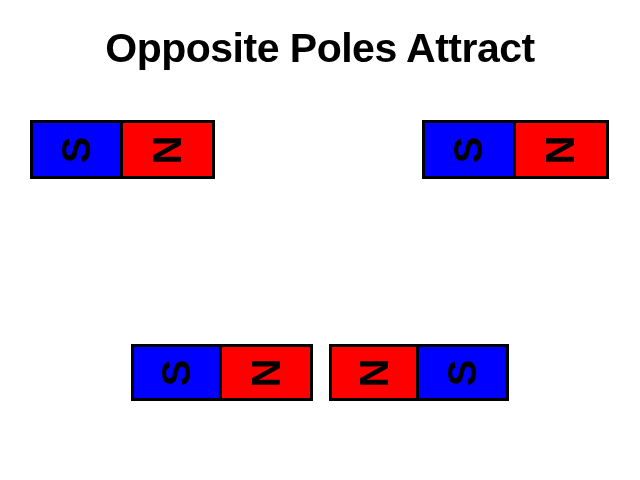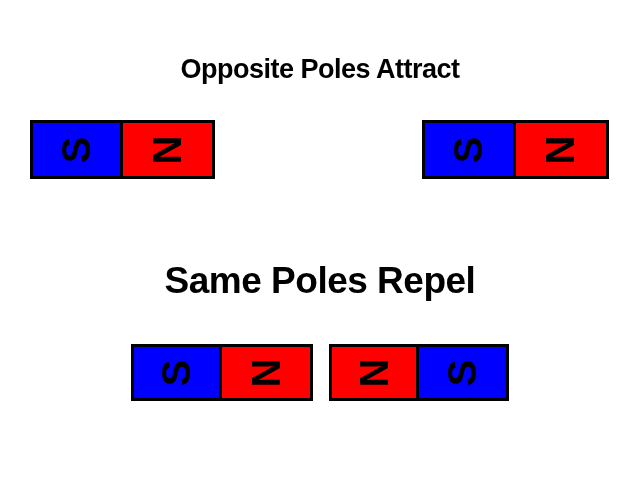--- a/index.html
+++ b/index.html
@@ -29,22 +29,22 @@
     width: 640px;
     text-align: center;
     font-family: "Liberation Sans", sans-serif;
     font-weight: bold;
     color: #000000;
     letter-spacing: -0.5px;
     white-space: nowrap;
     line-height: 1;
   }
   .heading-1 {
-    top: 56px;
-    font-size: 27px;
+    top: 28px;
+    font-size: 41px;
   }
   .heading-2 {
     top: 262px;
     font-size: 37px;
   }
 
   
   .magnet {
     position: absolute;
     display: flex;
@@ -127,21 +127,20 @@
 
   <div class="magnet magnet-top-right">
     <div class="pole pole-south pole-divider">
       <span class="pole-label">S</span>
     </div>
     <div class="pole pole-north">
       <span class="pole-label">N</span>
     </div>
   </div>
 
-  <div class="heading heading-2">Same Poles Repel</div>
 
   <div class="magnet magnet-bottom-left">
     <div class="pole pole-south pole-divider">
       <span class="pole-label">S</span>
     </div>
     <div class="pole pole-north">
       <span class="pole-label">N</span>
     </div>
   </div>
 

